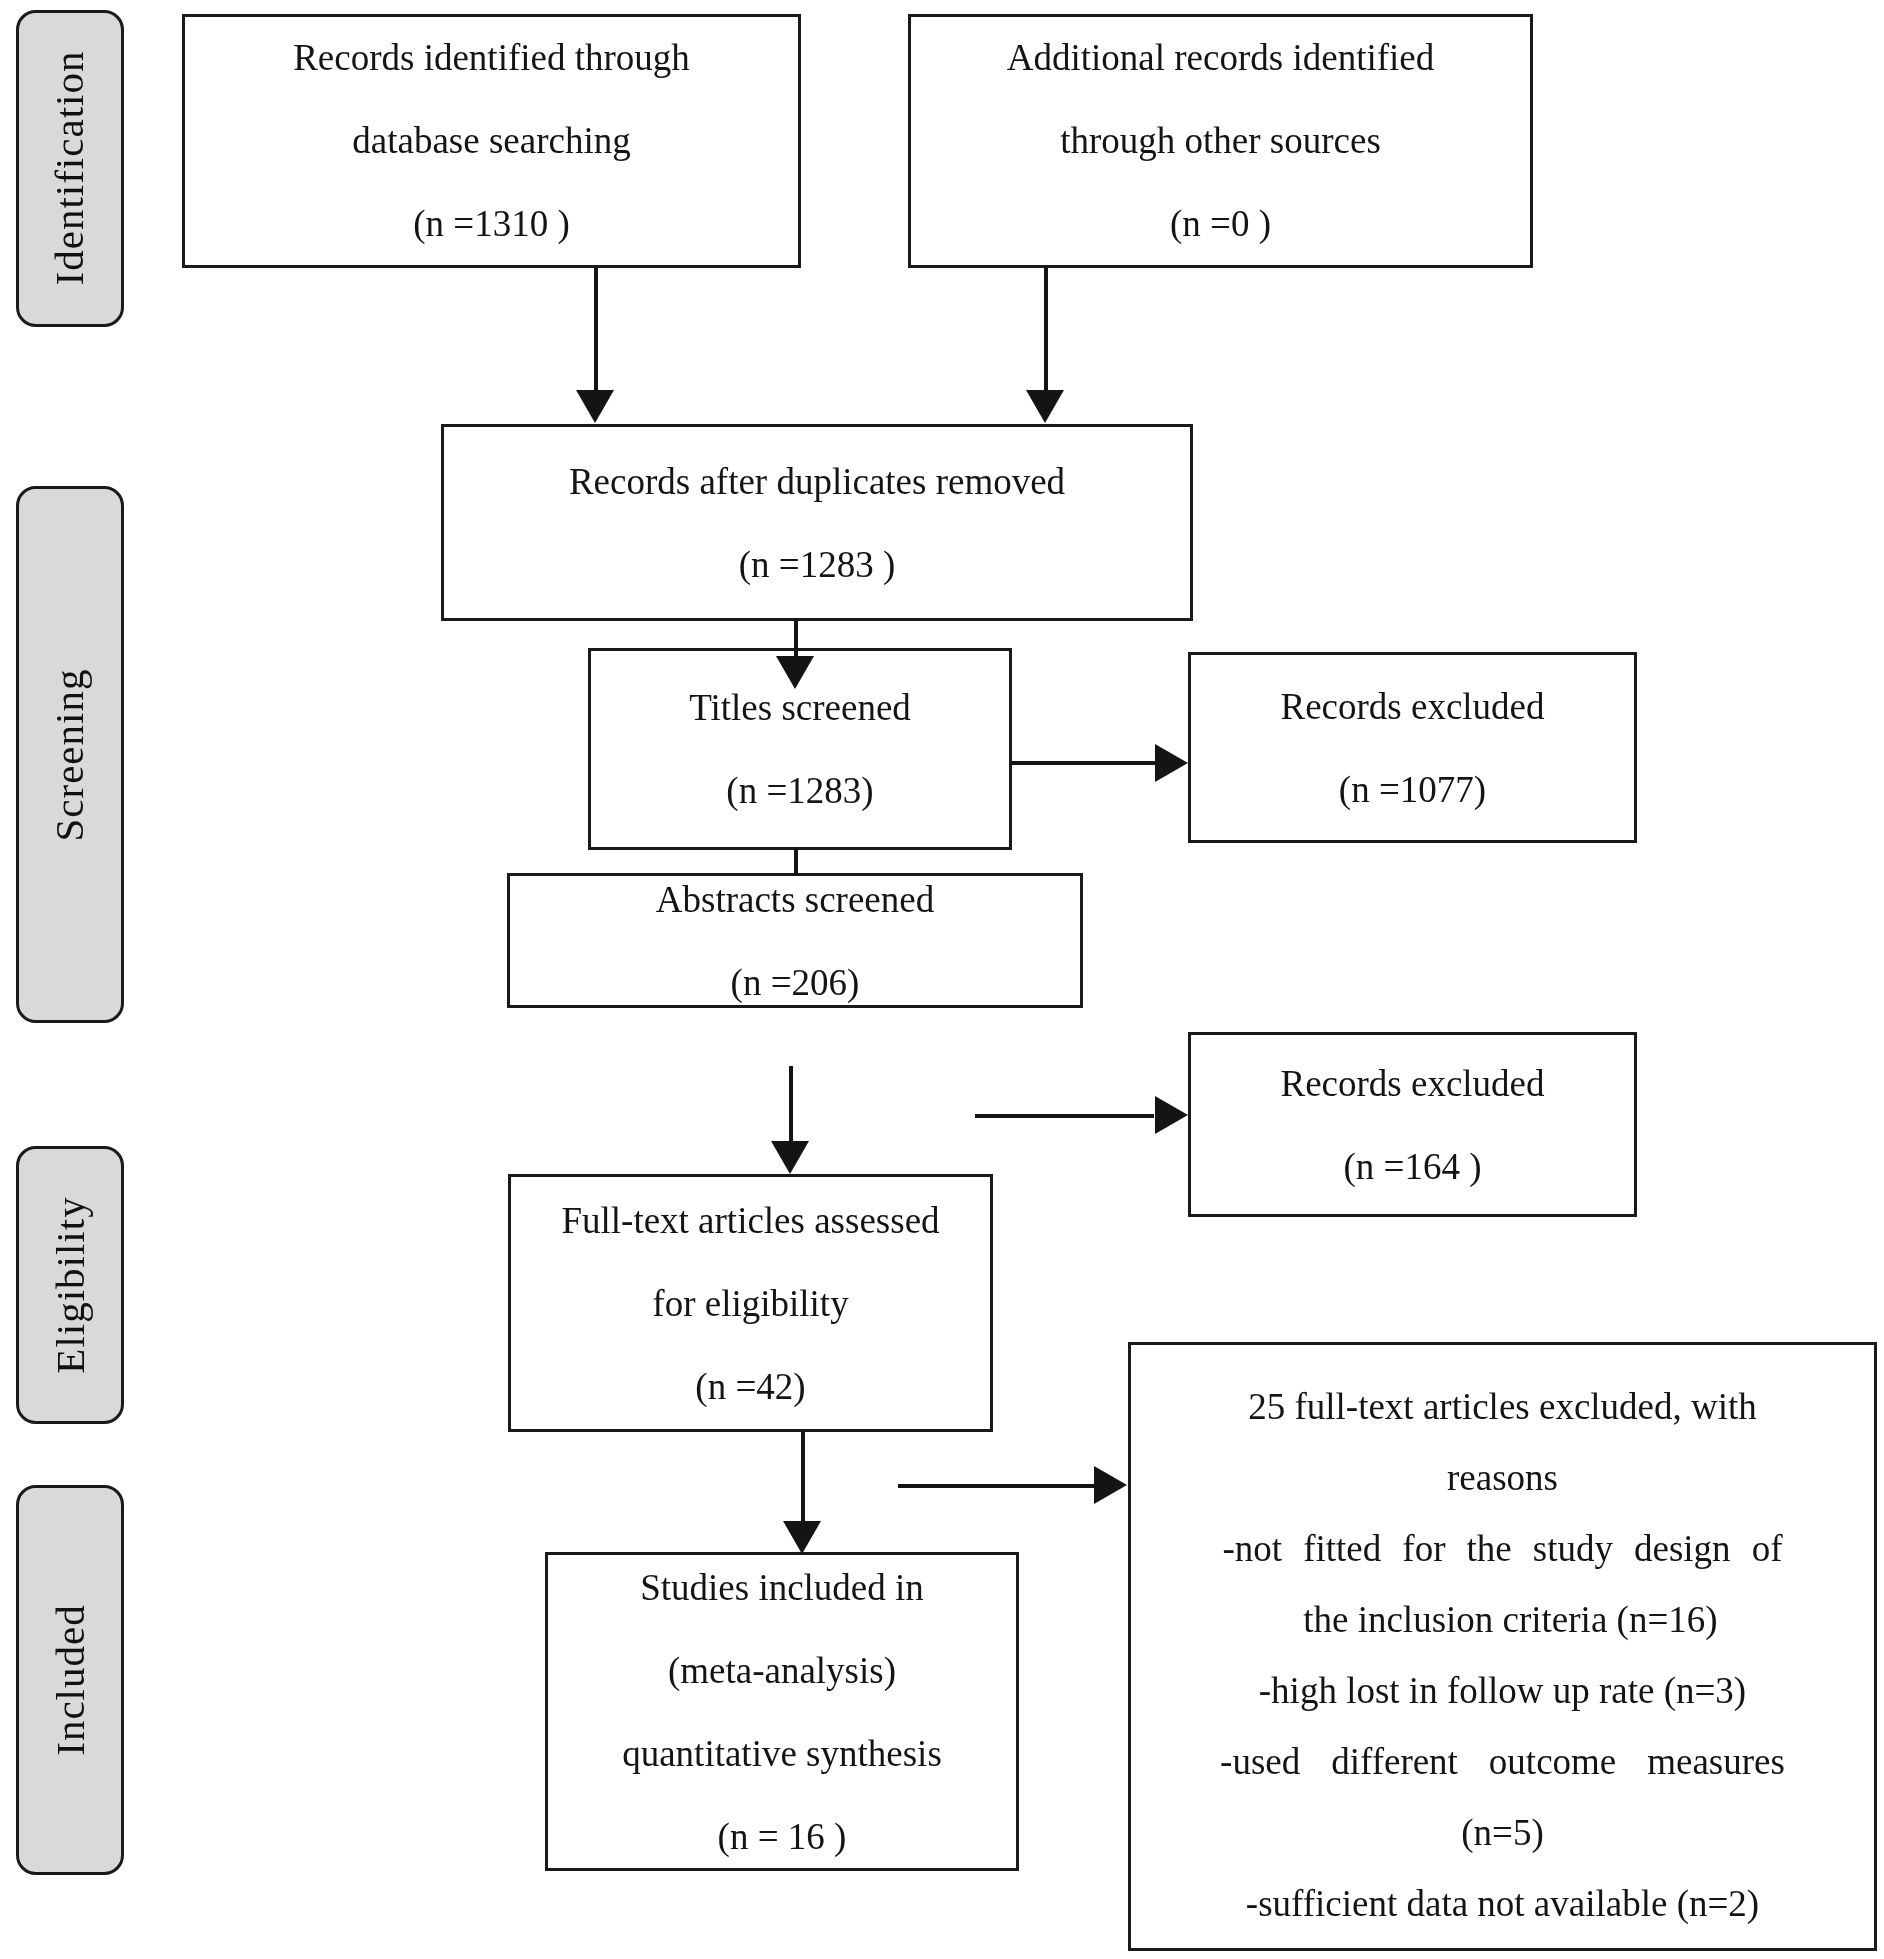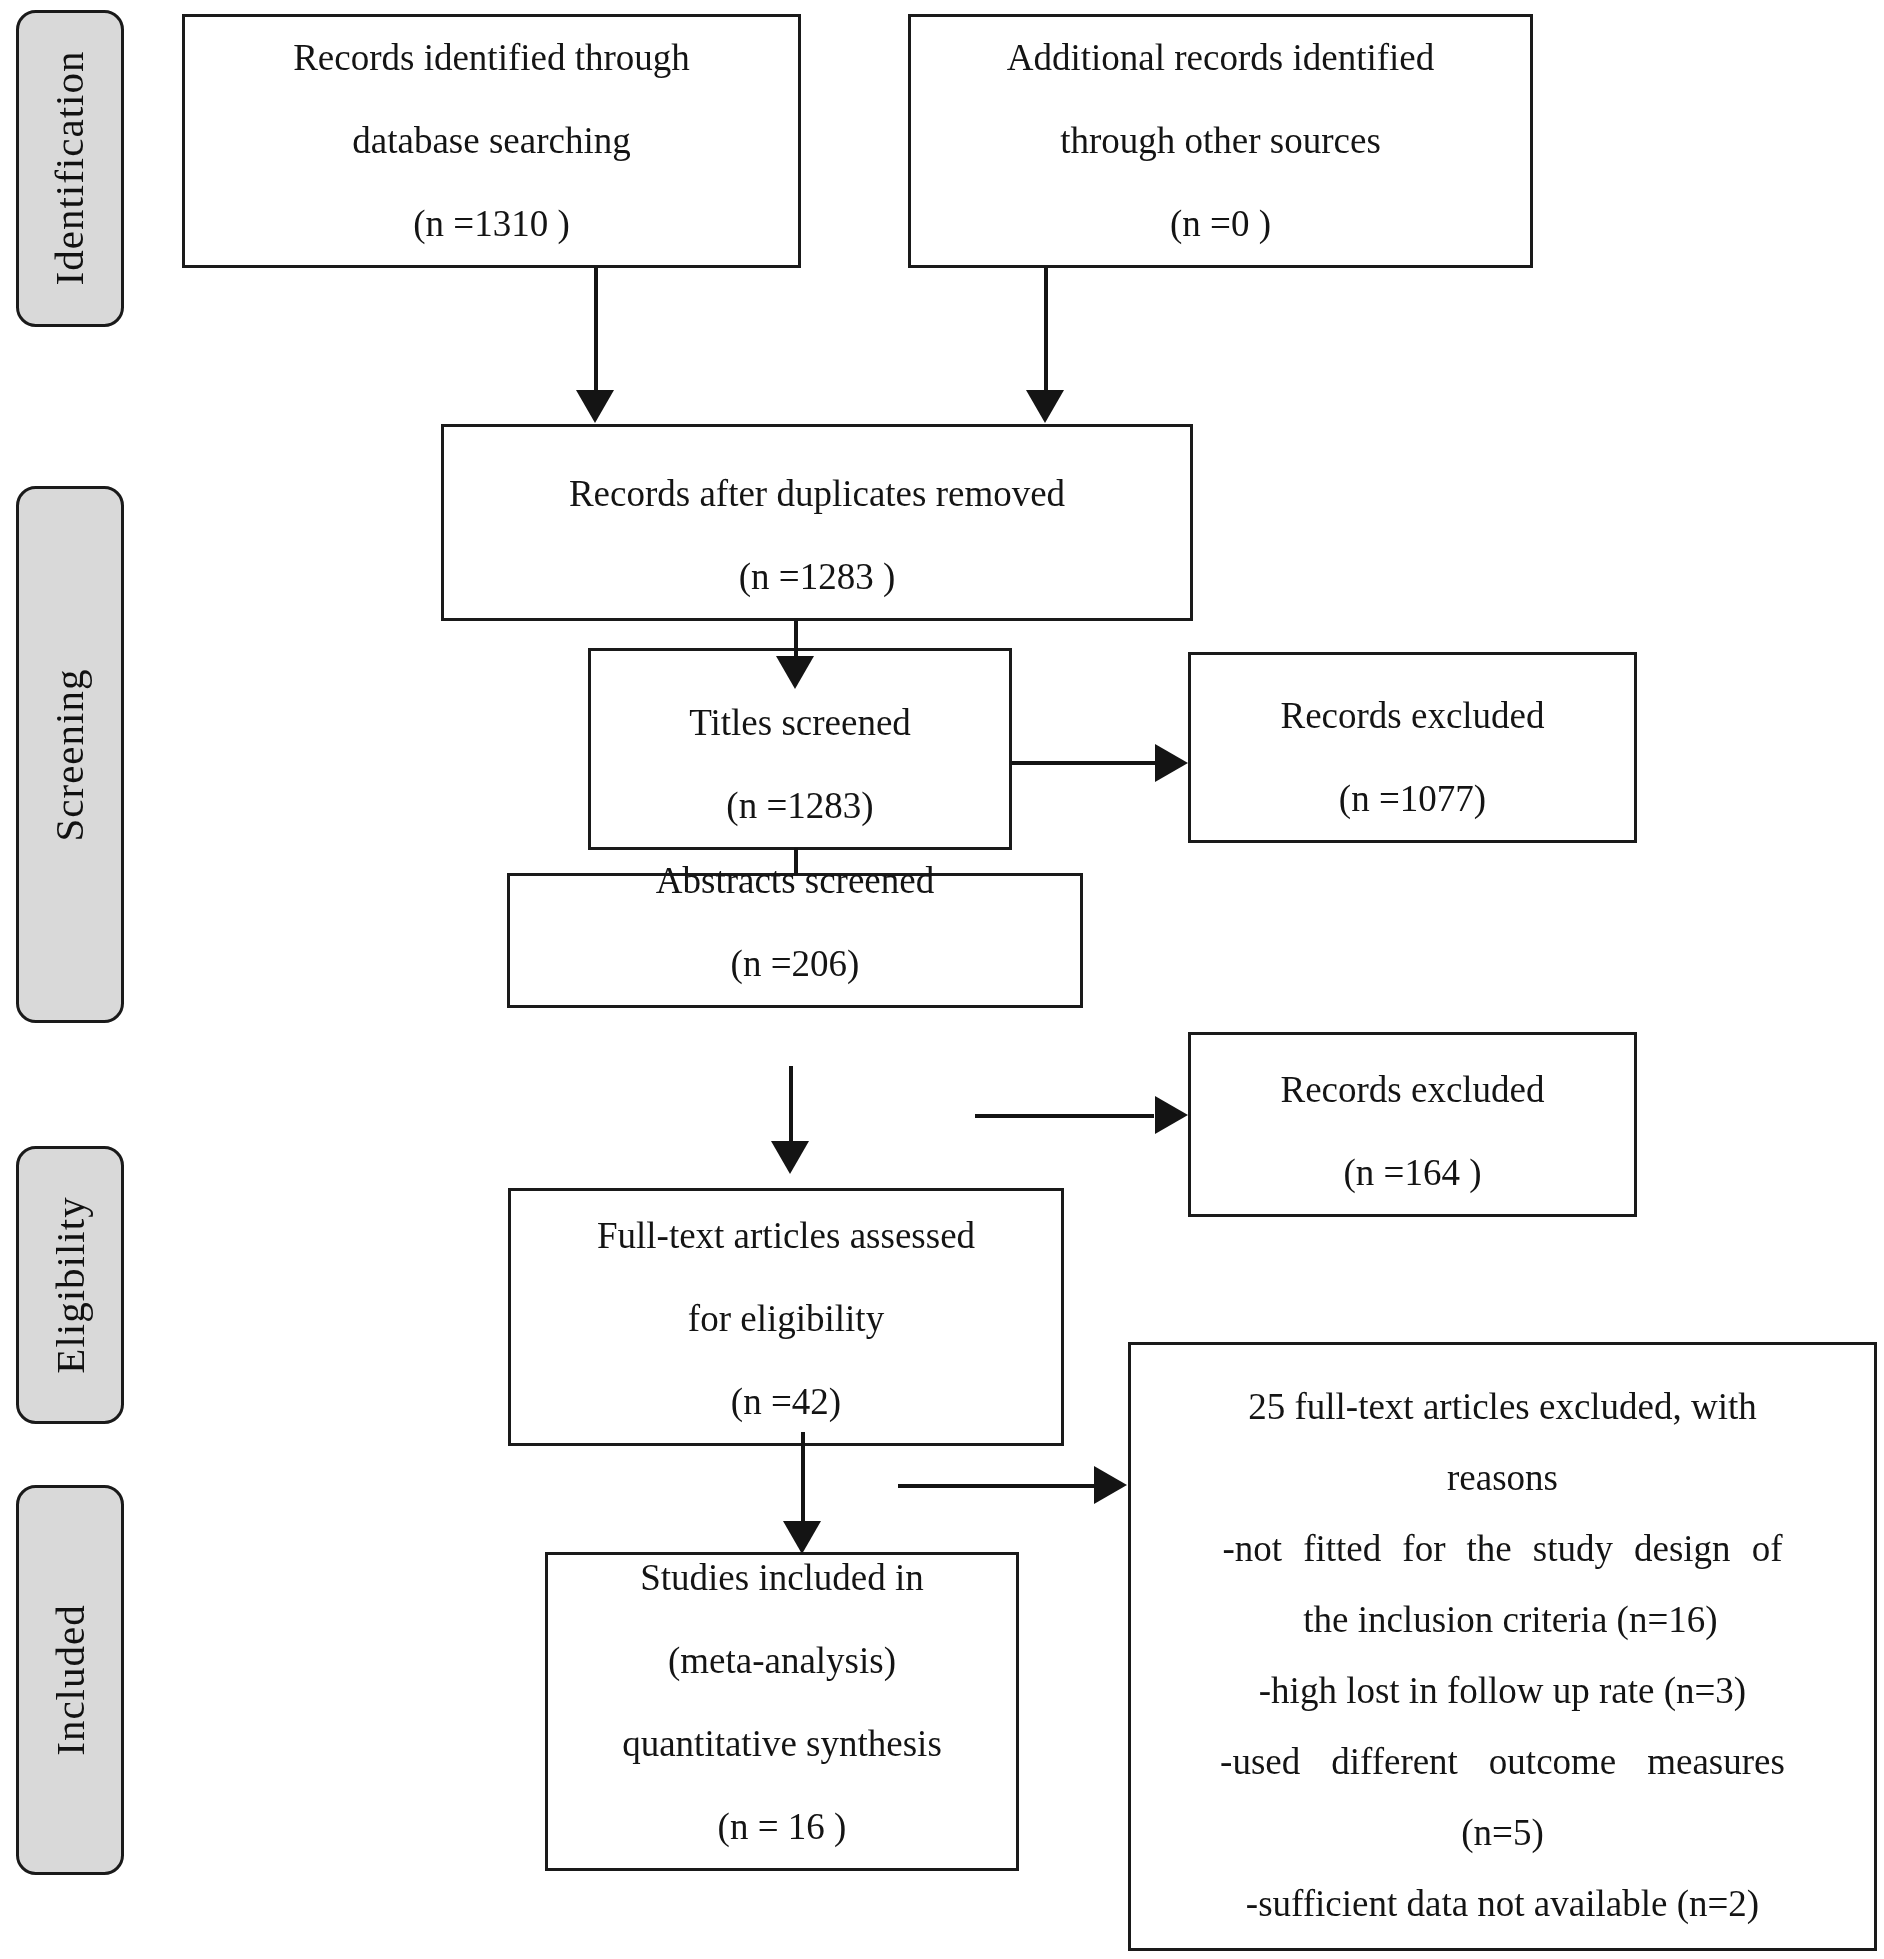--- a/index.html
+++ b/index.html
@@ -21,32 +21,32 @@
   }
   .stage-identification { top:9.9px;  height:317px; }
   .stage-screening      { top:486px; height:537px; }
   .stage-eligibility    { top:1146px; height:278px; }
   .stage-included       { top:1485px; height:390px; }
 
   
   .box {
     position:absolute; background:#ffffff; border:3.9px solid #1a1a1a;
     box-sizing:border-box; display:flex; flex-direction:column;
-    align-items:center; justify-content:flex-end; text-align:center;
+    align-items:center; justify-content:center; text-align:center;
   }
   .box .line { font-size:37px; line-height:83px; white-space:nowrap; }
 
   .box-a { left:182px;  top:13.8px;   width:619px; height:254px; }
   .box-b { left:908px;  top:13.8px;   width:625px; height:254px; }
   .box-c { left:441px;  top:424px;  width:752px; height:197px; }
   .box-d { left:588px;  top:648px;  width:424px; height:202px; }
   .box-e { left:1188px; top:652px;  width:449px; height:191px; }
   .box-f { left:507px;  top:873px;  width:576px; height:135px; }
   .box-g { left:1188px; top:1032px; width:449px; height:185px; }
-  .box-h { left:508px;  top:1174px; width:556px; height:258px;margin-top:14px; }
+  .box-h { left:508px;  top:1174px; width:485px; height:258px; }
   .box-i { left:545px;  top:1552px; width:474px; height:319px; }
 
   .box-j {
     left:1128px; top:1342px; width:749px; height:609px;
     align-items:center; justify-content:flex-start;
     text-align:left; padding:25.6px 25.6px 0 25.6px;
   }
   .box-j .line { font-size:37px; line-height:71px; white-space:nowrap; }
   .box-j .line:nth-child(3) { word-spacing:11.8px; }
   .box-j .line:nth-child(4) { padding-left:15.8px; }

